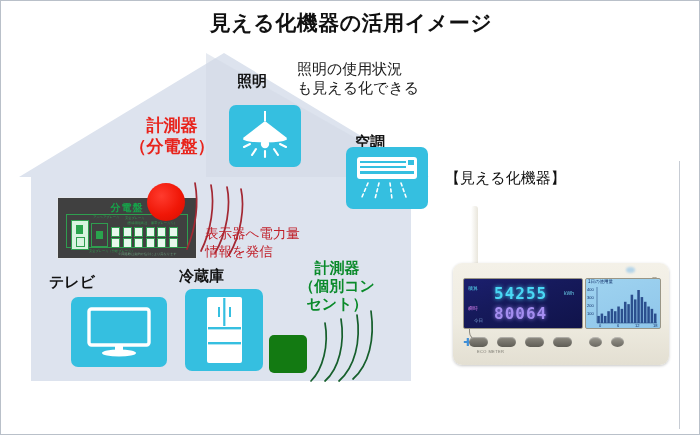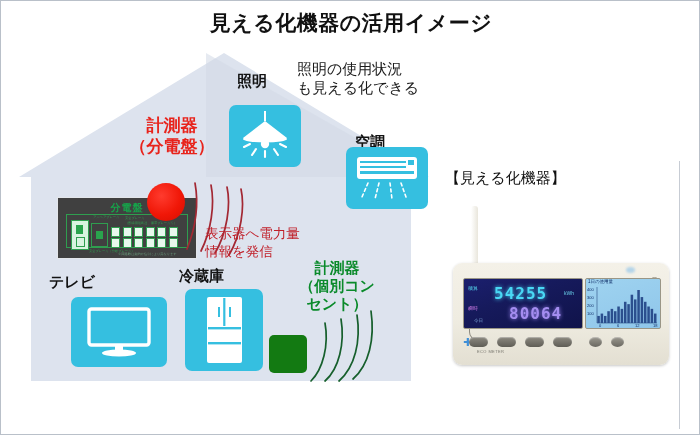--- a/index.html
+++ b/index.html
@@ -184,21 +184,20 @@
     font-size:16px;font-weight:bold;color:#49d8f5;
     letter-spacing:1px;
     text-shadow:0 0 4px #49d8f5;
   }
   .lcd .num2{
     position:absolute;left:30px;top:25px;
     font-family:"DejaVu Sans Mono","Liberation Mono",monospace;
     font-size:16px;font-weight:bold;color:#a48df0;
     letter-spacing:1px;
     text-shadow:0 0 4px #9b86ee;
-    margin-left:15px;
   }
   .lcd .tagA{position:absolute;left:4px;top:6px;font-size:5px;color:#55d9ef;}
   .lcd .tagB{position:absolute;left:4px;top:26px;font-size:5px;color:#d27be8;}
   .lcd .tagC{position:absolute;left:10px;top:39px;font-size:4.5px;color:#7fa6d8;}
   .lcd .unit1{position:absolute;left:100px;top:11px;font-size:5px;color:#69cfe8;}
   .graph{
     position:absolute;left:132px;top:15px;
     width:74px;height:49px;
     background:linear-gradient(160deg,#9fd3f0 0%,#8fc6ea 100%);
     border:1px solid #9a9686;

